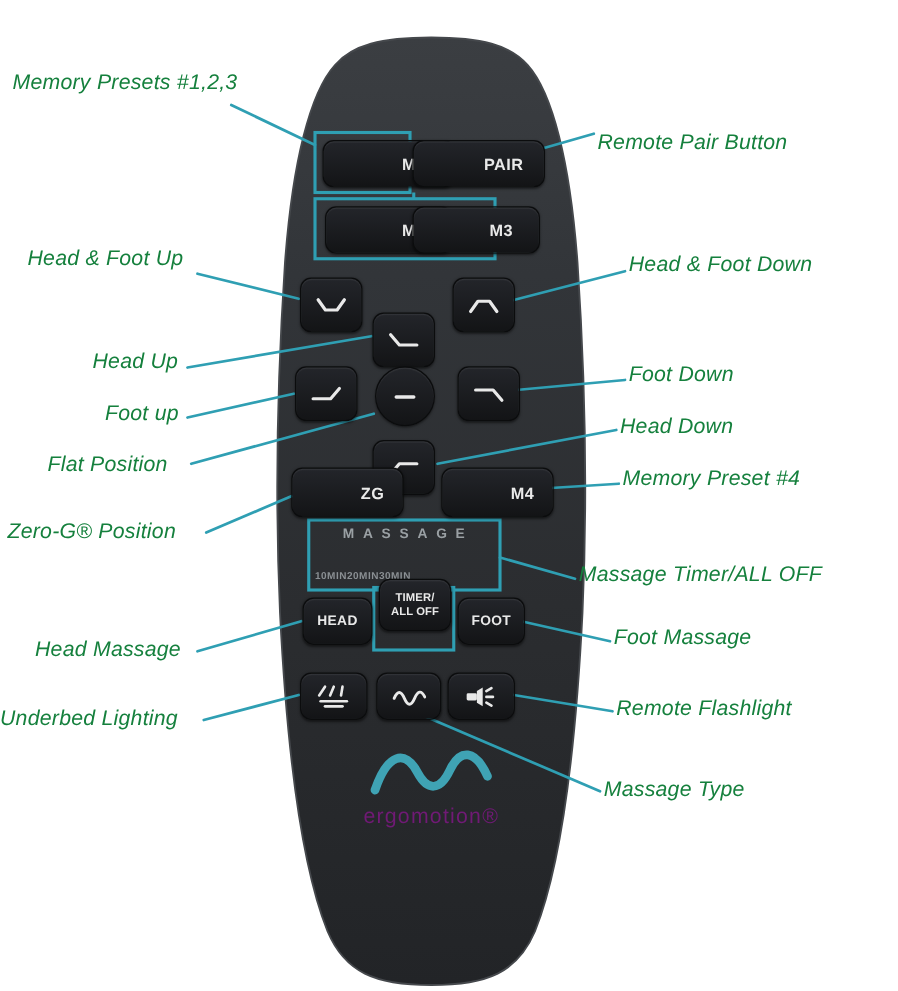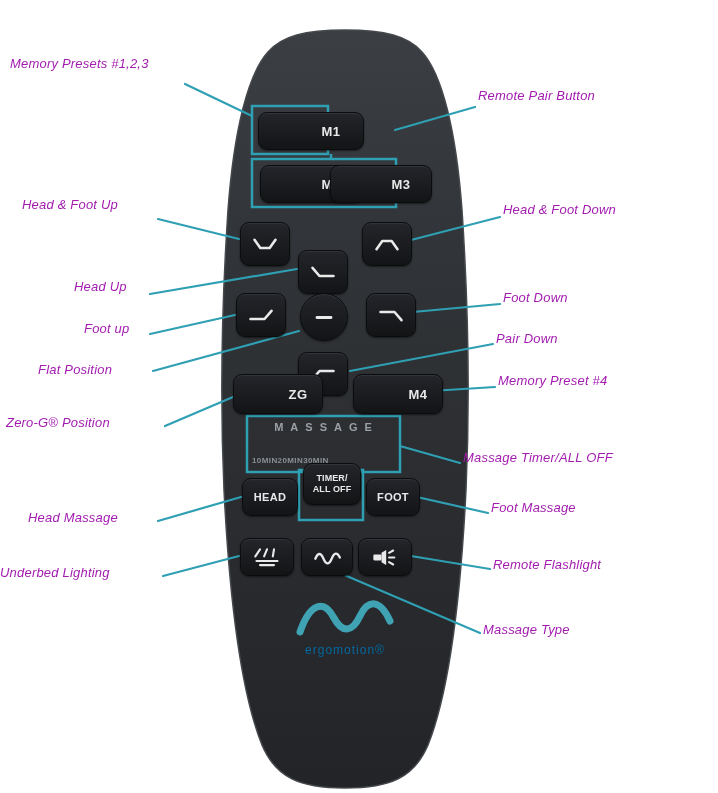--- a/index.html
+++ b/index.html
@@ -1,37 +1,37 @@
 <!DOCTYPE html>
 <html><head>
 <meta charset="utf-8">
 <style>
   html,body{margin:0;padding:0;background:#ffffff;}
   .canvas{position:relative;width:718px;height:793px;background:#ffffff;overflow:hidden;
           font-family:"Liberation Sans",sans-serif;}
   svg.overlay{position:absolute;left:0;top:0;width:718px;height:793px;}
-  .label{position:absolute;font-style:italic;font-size:13px;color:#a21caf;white-space:nowrap;
+  .label{position:absolute;font-style:italic;font-size:17px;color:#15803d;white-space:nowrap;
          letter-spacing:0.2px;z-index:3;}
   .btn{position:absolute;display:flex;align-items:center;justify-content:center;
        background:linear-gradient(180deg,#23252a,#131416);
        border:1px solid #0b0c0d;border-radius:9px;color:#e9e9e9;font-weight:bold;
        box-shadow:inset 0 1px 1px rgba(255,255,255,0.08),0 1px 2px rgba(0,0,0,0.5);z-index:2;}
   .btn.txt{font-size:13px;letter-spacing:0.4px;padding-left:40px;}
   .btn.small{font-size:11px;letter-spacing:0.3px;}
   .btn.circle{border-radius:50%;}
   .btn.timer-btn{flex-direction:column;font-size:9px;line-height:11px;letter-spacing:0.1px;text-align:center;}
   .btn svg{display:block;}
   .massage-title{position:absolute;left:250px;top:421px;width:146px;text-align:center;
         font-weight:bold;font-size:11px;letter-spacing:7px;padding-left:7px;box-sizing:border-box;
         color:#9aa0a4;z-index:2;}
   .massage-timers{position:absolute;left:252px;top:456px;width:142px;display:flex;
         font-weight:bold;font-size:8px;color:#8b9094;
         letter-spacing:0.4px;z-index:2;}
-  .brand{position:absolute;left:260px;top:643px;width:170px;text-align:center;font-size:12px;
-        color:#0369a1;letter-spacing:1px;z-index:2;}
+  .brand{position:absolute;left:260px;top:643px;width:170px;text-align:center;font-size:17px;
+        color:#701a75;letter-spacing:1px;z-index:2;}
 </style>
 </head>
 <body>
 
 <div class="canvas">
 
   <svg class="overlay" viewBox="0 0 718 793">
     <defs>
       <linearGradient id="gBody" x1="0" y1="0" x2="0" y2="1">
         <stop offset="0" stop-color="#3b3e42"></stop>
@@ -71,20 +71,21 @@
       <line x1="460" y1="463" x2="400" y2="446"></line>
       <line x1="488" y1="513" x2="417" y2="497"></line>
       <line x1="490" y1="569" x2="411" y2="556"></line>
       <line x1="480" y1="633" x2="335" y2="571"></line>
     </g>
 
     <path d="M300 632 C310 603 324 599 334 618 C342 633 352 633 360 616 C368 599 380 599 390 621" fill="none" stroke="#3fa3b4" stroke-width="7" stroke-linecap="round"></path>
   </svg>
 
   <div class="btn txt" style="left:258px;top:112px;width:64px;height:36px">M1</div>
+  <div class="btn txt" style="left:330px;top:112px;width:64px;height:36px">PAIR</div>
   <div class="btn txt" style="left:260px;top:165px;width:60px;height:36px">M2</div>
   <div class="btn txt" style="left:330px;top:165px;width:60px;height:36px">M3</div>
 
   <div class="btn" style="left:240px;top:222px;width:48px;height:42px">
     <svg width="28" height="21" viewBox="0 0 24 18" fill="none" stroke="#e9e9e9" stroke-width="2.2" stroke-linecap="round" stroke-linejoin="round">
       <polyline points="3,5 8,12 16,12 21,5"></polyline>
       </svg>
   </div>
   <div class="btn" style="left:362px;top:222px;width:48px;height:42px">
     <svg width="28" height="21" viewBox="0 0 24 18" fill="none" stroke="#e9e9e9" stroke-width="2.2" stroke-linecap="round" stroke-linejoin="round">
@@ -162,23 +163,23 @@
 
   <div class="label" style="left:10px;top:56px">Memory Presets #1,2,3</div>
   <div class="label" style="left:22px;top:197px">Head &amp; Foot Up</div>
   <div class="label" style="left:74px;top:279px">Head Up</div>
   <div class="label" style="left:84px;top:321px">Foot up</div>
   <div class="label" style="left:38px;top:362px">Flat Position</div>
   <div class="label" style="left:28px;top:510px">Head Massage</div>
   <div class="label" style="left:6px;top:415px">Zero-G® Position</div>
   <div class="label" style="left:0px;top:565px">Underbed Lighting</div>
 
-  <div class="label" style="left:478px;top:88px">Remote Pair Button</div>
+  <div class="label" style="left:478px;top:104px">Remote Pair Button</div>
   <div class="label" style="left:503px;top:202px">Head &amp; Foot Down</div>
   <div class="label" style="left:503px;top:290px">Foot Down</div>
-  <div class="label" style="left:496px;top:331px">Pair Down</div>
+  <div class="label" style="left:496px;top:331px">Head Down</div>
   <div class="label" style="left:498px;top:373px">Memory Preset #4</div>
   <div class="label" style="left:463px;top:450px">Massage Timer/ALL OFF</div>
   <div class="label" style="left:491px;top:500px">Foot Massage</div>
   <div class="label" style="left:493px;top:557px">Remote Flashlight</div>
   <div class="label" style="left:483px;top:622px">Massage Type</div>
 
 </div>
 
 </body></html>

